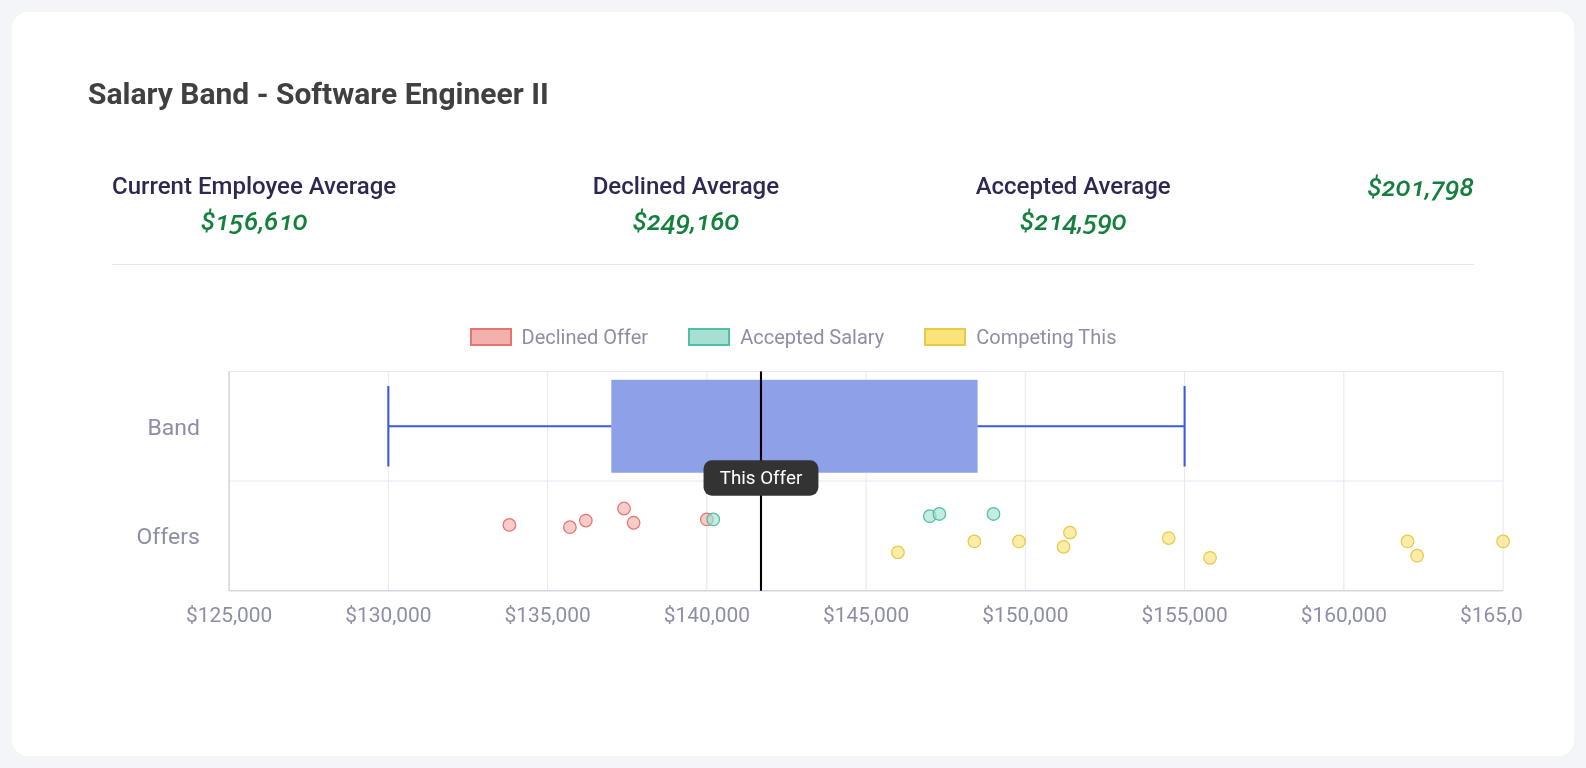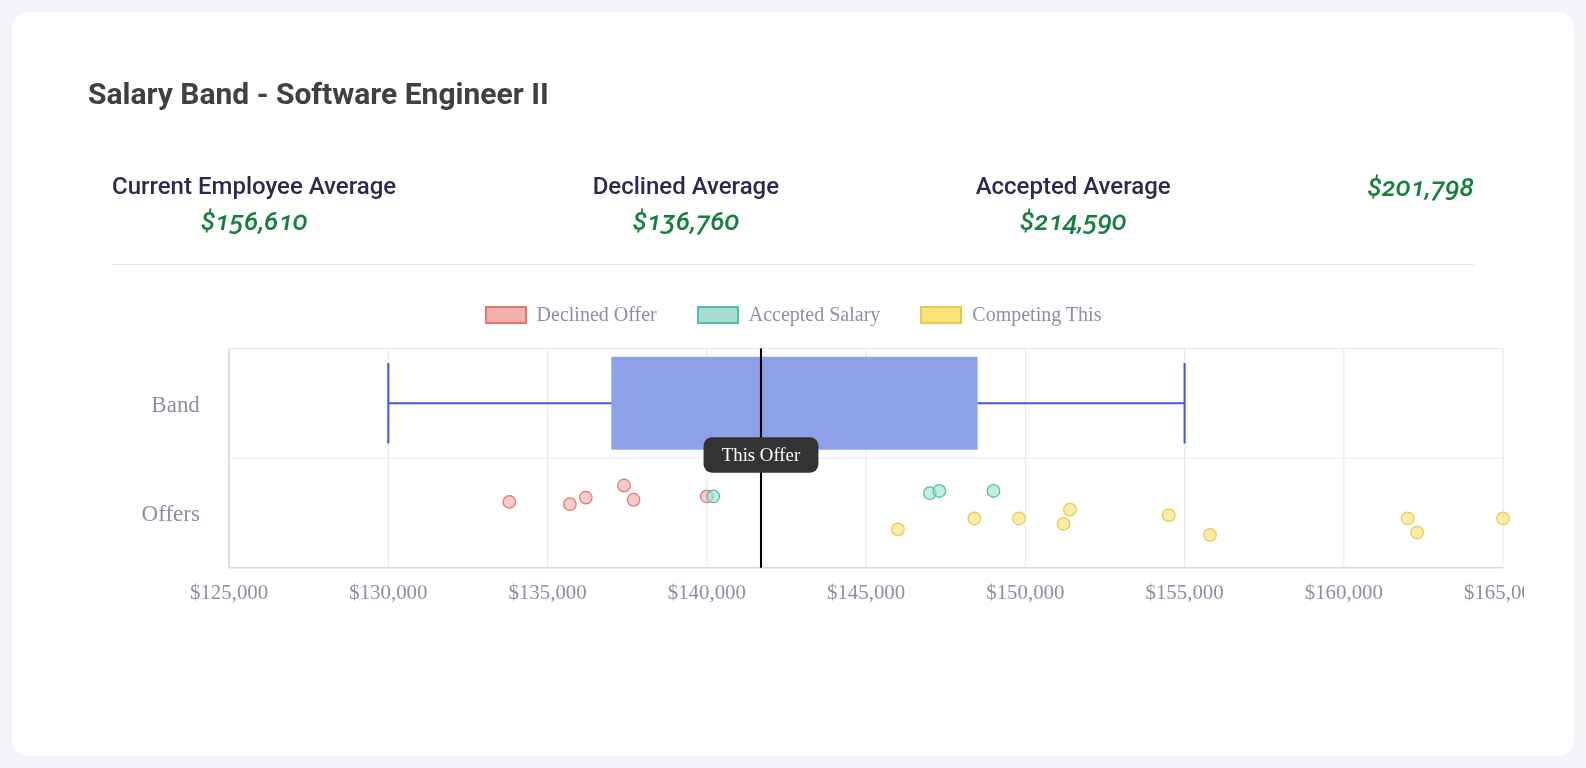--- a/index.html
+++ b/index.html
@@ -40,23 +40,22 @@
     margin-bottom: 6px;
   }
   .stat-value {
     font-size: 26px;
     color: #15803d;
     font-weight: 500;
     font-variant-numeric: oldstyle-nums;
     font-style: italic;
   }
   .chart-wrap {
-    margin-top: 38px;
+    margin-top: 60px;
     position: relative;
-    font-family: Liberation Serif, serif;
   }
   .svg-holder {
     width: 100%;
   }
   .legend {
     display: flex;
     justify-content: center;
     gap: 40px;
     margin-bottom: 12px;
   }
@@ -90,21 +89,21 @@
 <div class="card">
   <div class="title">Salary Band - Software Engineer II</div>
 
   <div class="stats-row">
     <div class="stat">
       <div class="stat-label">Current Employee Average</div>
       <div class="stat-value">$156,610</div>
     </div>
     <div class="stat">
       <div class="stat-label">Declined Average</div>
-      <div class="stat-value">$136,760</div>
+      <div class="stat-value">$249,160</div>
     </div>
     <div class="stat">
       <div class="stat-label">Accepted Average</div>
       <div class="stat-value">$214,590</div>
     </div>
     <div class="stat">
       <div class="stat-value">$201,798</div>
     </div>
   </div>
 

